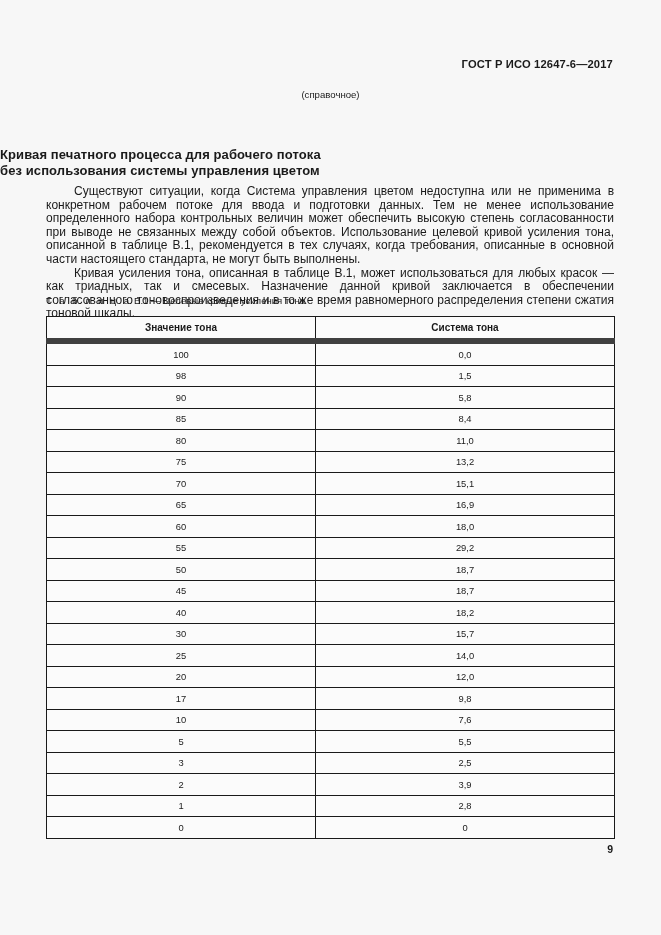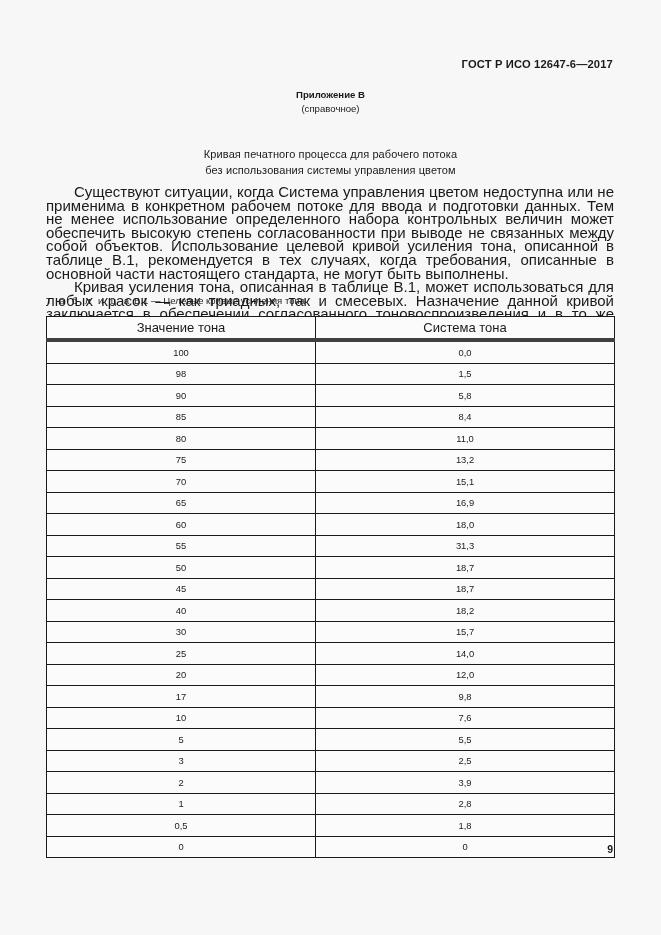--- a/index.html
+++ b/index.html
@@ -50,34 +50,33 @@
   .annex-block .line2 {
     font-weight: normal;
   }
 
   
   .sec-title {
     position: absolute;
     left: 0;
     top: 147px;
     width: 661px;
-    text-align: center;
-    font-size: 11px;
-    font-weight: normal;
+    font-size: 13px;
+    font-weight: bold;
     line-height: 15.5px;
     letter-spacing: 0.1px;
   }
 
   
   .body-text {
     position: absolute;
     left: 46px;
     top: 185px;
     width: 568px;
-    font-size: 15px;
+    font-size: 12px;
     line-height: 13.6px;
     text-align: justify;
     text-justify: inter-word;
   }
   .body-text p {
     margin: 0;
     text-indent: 28px;
   }
 
   
@@ -107,23 +106,24 @@
 
   .data-table th,
   .data-table td {
     border: 1px solid #1a1a1a;
     text-align: center;
     font-weight: normal;
     padding: 0;
   }
   .data-table th {
     height: 21px;
-    font-size: 13px;
-    border-bottom: 4px solid #404040;
+    font-size: 10px;
+    border-bottom: 6px solid #404040;
     vertical-align: middle;
+    font-weight: bold;
   }
   .data-table td {
     height: 20.5px;
     font-size: 9.4px;
     vertical-align: middle;
   }
   .data-table tbody tr:first-child td {
     border-top: none;
   }
 
@@ -137,21 +137,20 @@
   }
 </style>
 </head>
 <body>
 
 <div class="page">
 
   <div class="doc-header">ГОСТ Р ИСО 12647-6—2017</div>
 
   <div class="annex-block">
-    <div class="line1">Приложение В</div>
     <div class="line2">(справочное)</div>
   </div>
 
   <div class="sec-title">
     <div>Кривая печатного процесса для рабочего потока</div>
     <div>без использования системы управления цветом</div>
   </div>
 
   <div class="body-text">
     <p>Существуют ситуации, когда Система управления цветом недоступна или не применима в конкретном рабочем потоке для ввода и подготовки данных. Тем не менее использование определенного набора контрольных величин может обеспечить высокую степень согласованности при выводе не связанных между собой объектов. Использование целевой кривой усиления тона, описанной в таблице В.1, рекомендуется в тех случаях, когда требования, описанные в основной части настоящего стандарта, не могут быть выполнены.</p>
@@ -205,21 +204,21 @@
         <tr>
           <td>65</td>
           <td>16,9</td>
         </tr>
         <tr>
           <td>60</td>
           <td>18,0</td>
         </tr>
         <tr>
           <td>55</td>
-          <td>31,3</td>
+          <td>29,2</td>
         </tr>
         <tr>
           <td>50</td>
           <td>18,7</td>
         </tr>
         <tr>
           <td>45</td>
           <td>18,7</td>
         </tr>
         <tr>
@@ -256,24 +255,20 @@
         </tr>
         <tr>
           <td>2</td>
           <td>3,9</td>
         </tr>
         <tr>
           <td>1</td>
           <td>2,8</td>
         </tr>
         <tr>
-          <td>0,5</td>
-          <td>1,8</td>
-        </tr>
-        <tr>
           <td>0</td>
           <td>0</td>
         </tr>
       </tbody>
   </table>
 
   <div class="folio">9</div>
 
 </div>
 

